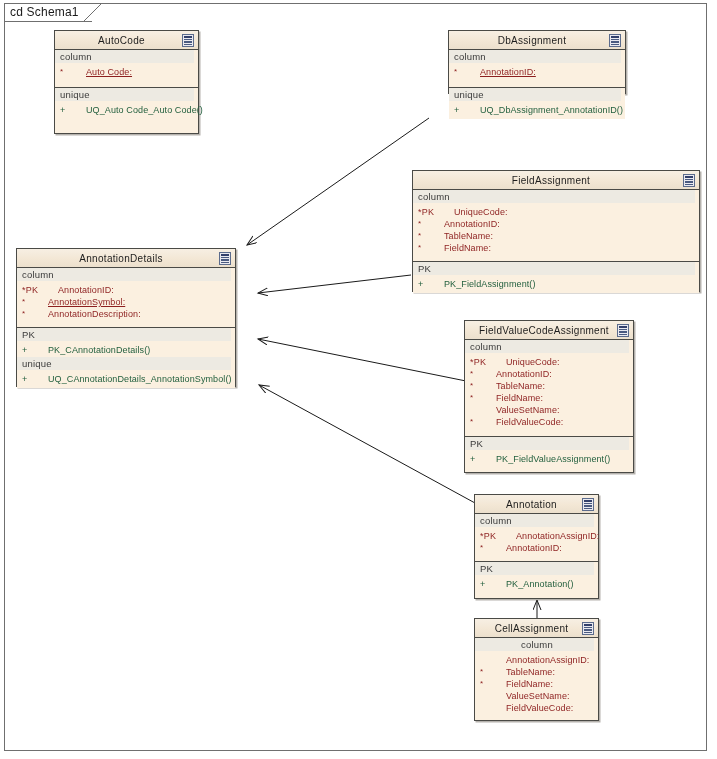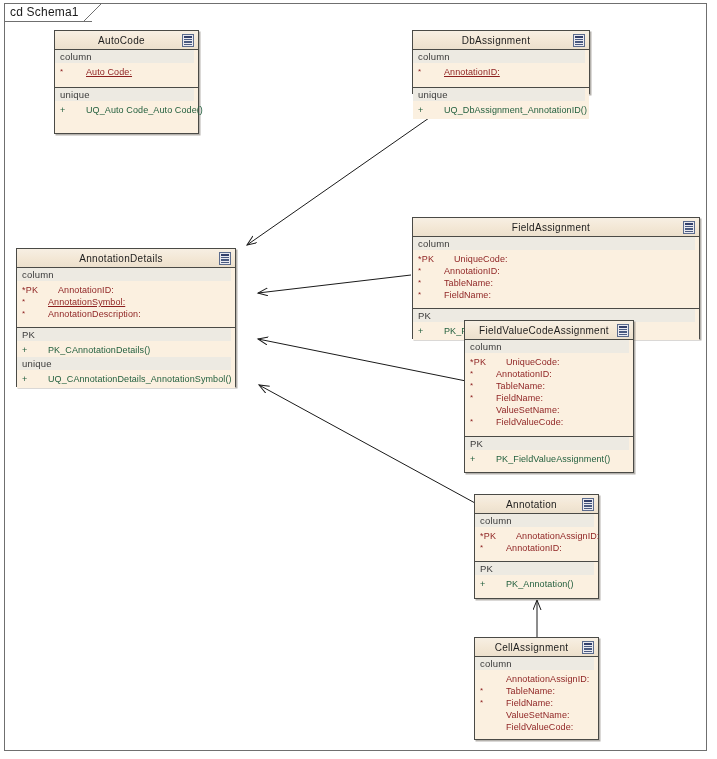--- a/index.html
+++ b/index.html
@@ -244,21 +244,21 @@
     <div class="uml-compartment last">
       <div class="stereo">unique</div>
       <div class="spacer2"></div>
       <div class="op-row">
         <span class="op-plus">+</span>
         <span class="op-name">UQ_Auto Code_Auto Code()</span>
       </div>
     </div>
   </div>
 
-  <div class="uml-class" style="left:412px; top:30px; width:178px; height:64px;">
+  <div class="uml-class" style="left:448px; top:30px; width:178px; height:64px;">
     <div class="uml-header">
       <span class="uml-title">DbAssignment</span>
       <span class="hdr-icon">
           <i></i>
           <i></i>
           <i></i>
           <i></i>
         </span>
     </div>
     <div class="uml-compartment" style="height:38px;">
@@ -272,21 +272,21 @@
     <div class="uml-compartment last">
       <div class="stereo">unique</div>
       <div class="spacer2"></div>
       <div class="op-row">
         <span class="op-plus">+</span>
         <span class="op-name">UQ_DbAssignment_AnnotationID()</span>
       </div>
     </div>
   </div>
 
-  <div class="uml-class" style="left:412px; top:170px; width:288px; height:122px;margin-top:47px;">
+  <div class="uml-class" style="left:412px; top:170px; width:288px; height:122px;">
     <div class="uml-header">
       <span class="uml-title">FieldAssignment</span>
       <span class="hdr-icon">
           <i></i>
           <i></i>
           <i></i>
           <i></i>
         </span>
     </div>
     <div class="uml-compartment" style="height:72px;">
@@ -434,21 +434,21 @@
     <div class="uml-compartment last">
       <div class="stereo">PK</div>
       <div class="spacer2"></div>
       <div class="op-row">
         <span class="op-plus">+</span>
         <span class="op-name">PK_Annotation()</span>
       </div>
     </div>
   </div>
 
-  <div class="uml-class" style="left:474px; top:637px; width:125px; height:103px;">
+  <div class="uml-class" style="left:474px; top:618px; width:125px; height:103px;text-align:center;">
     <div class="uml-header">
       <span class="uml-title">CellAssignment</span>
       <span class="hdr-icon">
           <i></i>
           <i></i>
           <i></i>
           <i></i>
         </span>
     </div>
     <div class="uml-compartment last">

